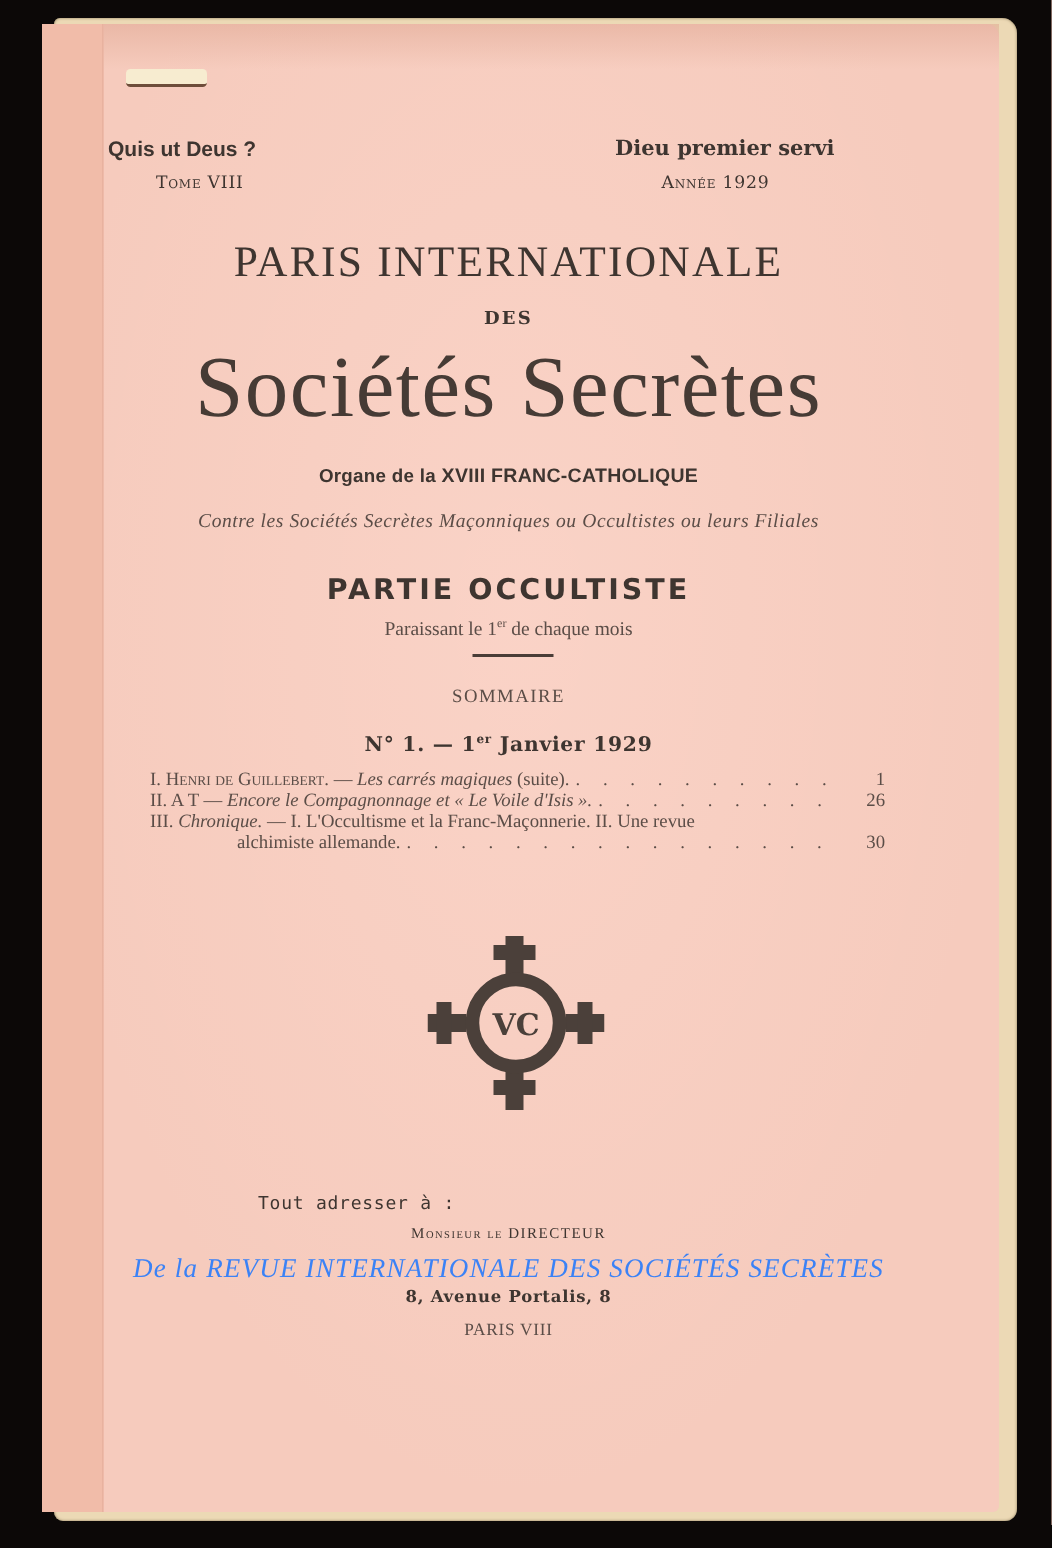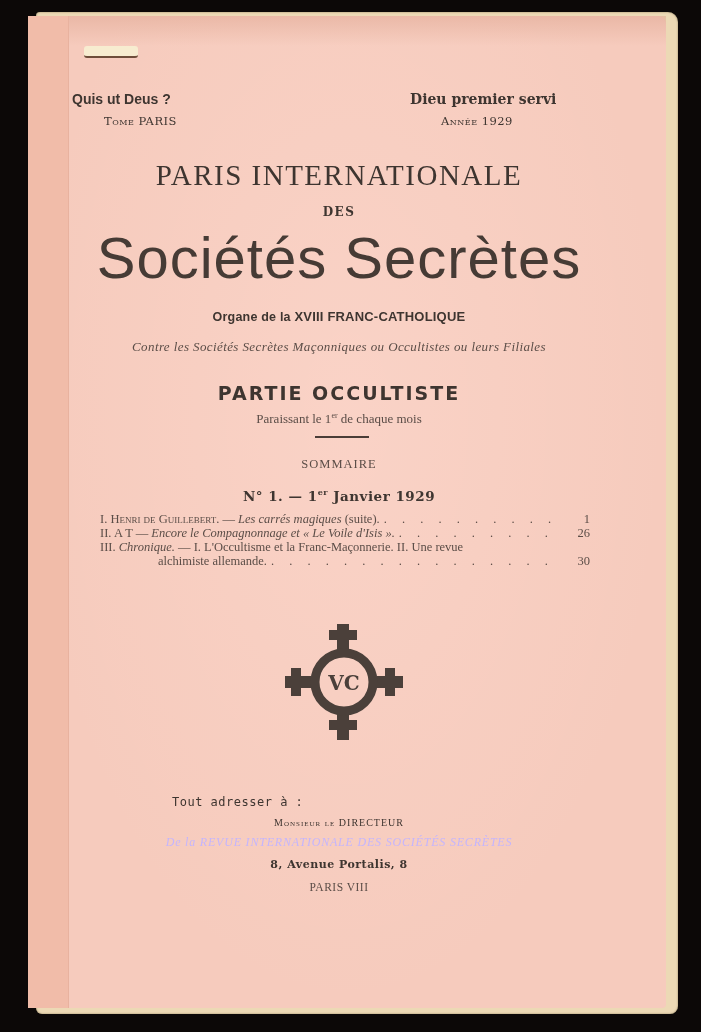--- a/index.html
+++ b/index.html
@@ -34,21 +34,21 @@
   .abs { position: absolute; }
 
   .motto-left { left: 72px; top: 91px; font-family: Liberation Sans, sans-serif; font-weight: bold; font-size: 14px; }
   .tome { left: 104px; top: 114px; font-size: 11.5px; letter-spacing: 0.5px; font-variant: small-caps; }
   .motto-right { left: 410px; top: 91px; font-weight: bold; font-size: 14px; }
   .annee { left: 441px; top: 114px; font-size: 11.5px; letter-spacing: 0.5px; font-variant: small-caps; }
 
   .center { left: 40px; width: 598px; text-align: center; }
   .revue { top: 159px; font-family: "Liberation Serif", serif; font-size: 29px; letter-spacing: 1.5px; }
   .des { top: 205px; font-size: 12px; font-weight: bold; letter-spacing: 1.5px; }
-  .societes { top: 224px; font-family: Liberation Sans, sans-serif; font-size: 58px; letter-spacing: 1px; color: #463b35; }
+  .societes { top: 224px; font-family: Liberation Serif, serif; font-size: 58px; letter-spacing: 1px; color: #463b35; }
   .organe { top: 309px; font-family: "Liberation Sans", sans-serif; font-weight: bold; font-size: 12.5px; letter-spacing: 0.2px; }
   .organe .caps { font-size: 13px; }
   .contre { top: 339px; font-family: "Liberation Serif", serif; font-style: italic; font-size: 13px; letter-spacing: 0.4px; color: #5b4d47; }
   .partie { top: 382px; font-family: "DejaVu Sans", sans-serif; font-weight: bold; font-size: 19px; letter-spacing: 2px; }
   .paraissant { top: 411px; font-family: "Liberation Serif", serif; font-size: 13px; color: #5b4d47; }
   .paraissant sup { font-size: 8px; }
   .rule { position: absolute; left: 315px; top: 436px; width: 54px; height: 2px; background: #4a3d37; }
   .sommaire { top: 457px; font-family: "Liberation Serif", serif; font-size: 12.5px; letter-spacing: 1px; color: #5b4d47; }
   .numero { top: 487px; font-family: "DejaVu Serif", serif; font-weight: bold; font-size: 13.5px; letter-spacing: 0.5px; }
   .numero sup { font-size: 8px; }
@@ -59,36 +59,36 @@
   .toc-dots { flex: 1; overflow: hidden; white-space: nowrap; letter-spacing: 6px; padding-left: 4px; }
   .toc-page { width: 28px; text-align: right; }
   .sc { font-variant: small-caps; }
   .it { font-style: italic; }
   .toc-indent { padding-left: 58px; }
 
   .emblem { position: absolute; left: 285px; top: 624px; width: 118px; height: 116px; }
 
   .tout { left: 172px; top: 795px; font-family: "DejaVu Sans Mono", monospace; font-size: 12px; letter-spacing: 0.5px; }
   .monsieur { top: 817px; font-family: "Liberation Serif", serif; font-size: 10px; letter-spacing: 1px; font-variant: small-caps; }
-  .revue-line { top: 835px; font-family: "Liberation Serif", serif; font-style: italic; font-size: 12px; letter-spacing: 0.8px; color: #c4b5fd; }
+  .revue-line { top: 835px; font-family: "Liberation Serif", serif; font-style: italic; font-size: 18px; letter-spacing: 0.8px; color: #3b82f6; }
   .avenue { top: 858px; font-family: "DejaVu Serif", serif; font-weight: bold; font-size: 11px; letter-spacing: 0.5px; }
   .paris { top: 881px; font-family: "Liberation Serif", serif; font-size: 11.5px; letter-spacing: 0.5px; color: #5b4d47; }
 </style>
 </head>
 <body>
 
 <div class="pages-edge"></div>
 <div class="cover">
   <div class="stain-top"></div>
   <div class="spine"></div>
   <div class="staple-slot"></div>
 </div>
 
 <div class="abs ink motto-left">Quis ut Deus ?</div>
-<div class="abs ink tome">Tome PARIS</div>
+<div class="abs ink tome">Tome VIII</div>
 <div class="abs ink motto-right">Dieu premier servi</div>
 <div class="abs ink annee">Année 1929</div>
 
 <div class="abs ink center revue">PARIS INTERNATIONALE</div>
 <div class="abs ink center des">DES</div>
 <div class="abs center societes">Sociétés Secrètes</div>
 
 <div class="abs ink center organe">
   <span>Organe de la </span><span class="caps">XVIII FRANC-CATHOLIQUE</span>
 </div>

